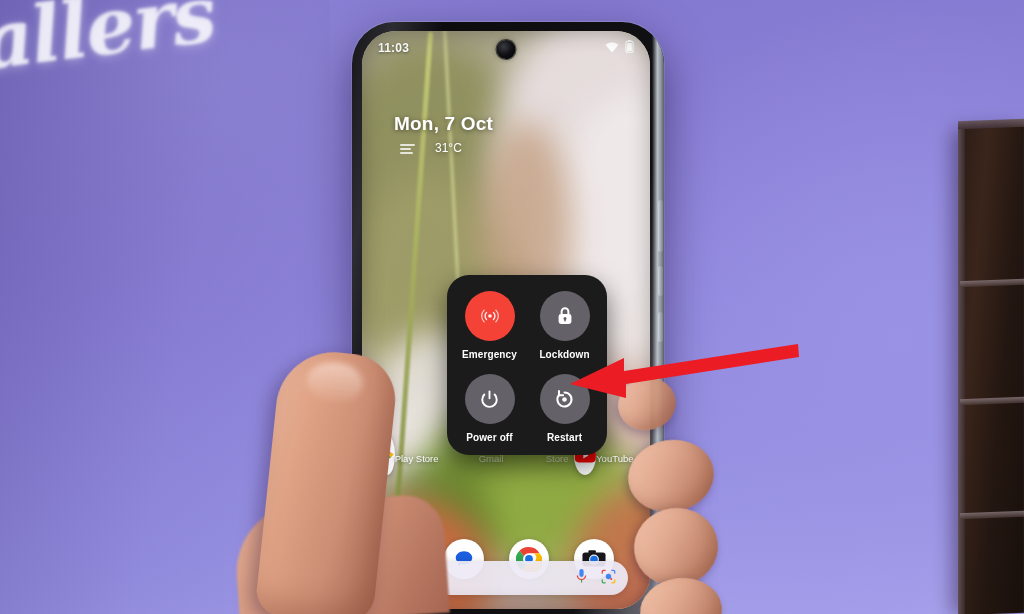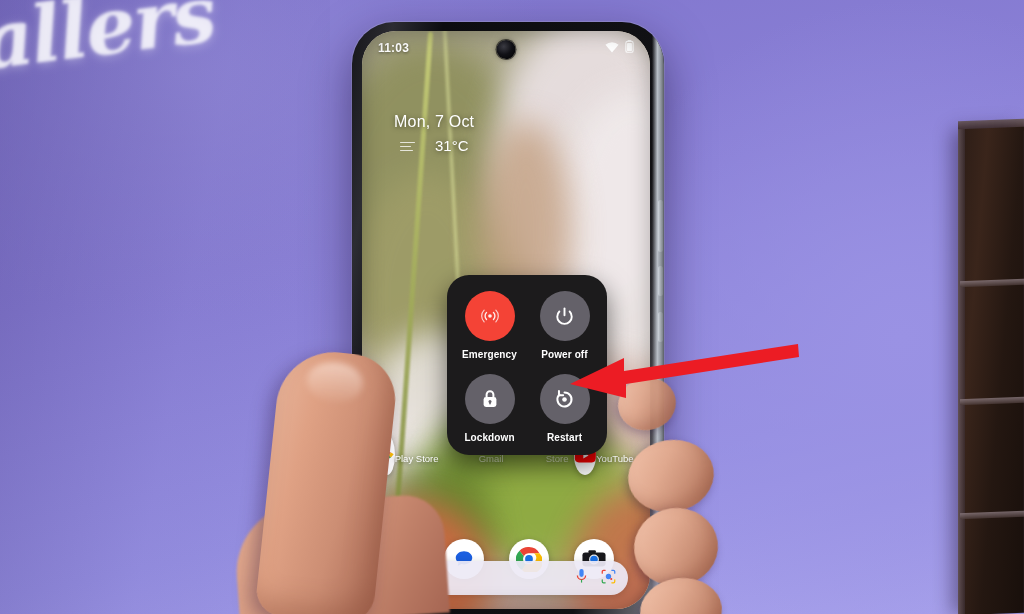--- a/index.html
+++ b/index.html
@@ -129,25 +129,25 @@
     position:absolute; left:50%; top:9px; transform:translateX(-50%);
     width:19px; height:19px; border-radius:50%;
     background:radial-gradient(circle at 38% 34%, #3c3c44 0%, #111116 48%, #000 100%);
     box-shadow:0 0 0 1px rgba(0,0,0,.55), 0 0 5px rgba(0,0,0,.5);
     z-index:7;
   }
 
   
   .clock-widget { position:absolute; left:32px; top:82px; z-index:5; color:#fff; }
   .cw-date {
-    font-size:16px; font-weight:400; letter-spacing:.2px;
+    font-size:19px; font-weight:700; letter-spacing:.2px;
     text-shadow:0 1px 5px rgba(0,0,0,.5);
   }
   .cw-temp-row { display:flex; align-items:center; gap:7px; margin-top:6px; margin-left:6px; }
-  .cw-temp { font-size:15px; font-weight:500; text-shadow:0 1px 5px rgba(0,0,0,.5); margin-left:12px; }
+  .cw-temp { font-size:12px; font-weight:500; text-shadow:0 1px 5px rgba(0,0,0,.5); margin-left:12px; }
   .cw-wicon { width:16px; height:12px; position:relative; opacity:.9; }
   .cw-wicon i {
     position:absolute; left:0; height:1.6px; background:rgba(255,255,255,.85); border-radius:2px;
   }
   .cw-wicon i:nth-child(1){ top:2px; width:15px; }
   .cw-wicon i:nth-child(2){ top:6px; width:11px; }
   .cw-wicon i:nth-child(3){ top:10px; width:13px; }
 
   
   .power-menu {
@@ -434,38 +434,38 @@
                 <circle cx="12" cy="12" r="2" fill="#fff" opacity=".92"></circle>
                 <path d="M8.2 8.2a5.4 5.4 0 0 0 0 7.6M15.8 8.2a5.4 5.4 0 0 1 0 7.6" stroke="#fff" stroke-width="1.5" fill="none" opacity=".9" stroke-linecap="round"></path>
                 <path d="M5.6 5.6a9 9 0 0 0 0 12.8M18.4 5.6a9 9 0 0 1 0 12.8" stroke="#fff" stroke-width="1.3" fill="none" opacity=".75" stroke-linecap="round"></path>
               </svg>
             </div>
             <div class="pm-label">Emergency</div>
           </div>
 
           <div class="pm-item">
             <div class="pm-circle">
-              <svg width="21" height="21" viewBox="0 0 22 22">
-                <path d="M5.6 5.8a7.6 7.6 0 1 0 10.8 0" stroke="#fff" stroke-width="2" fill="none" stroke-linecap="round"></path>
-                <rect x="10" y="1.6" width="2" height="9.2" rx="1" fill="#fff"></rect>
-              </svg>
-            </div>
-            <div class="pm-label">Power off</div>
-          </div>
-
-          <div class="pm-item">
-            <div class="pm-circle">
               <svg width="20" height="22" viewBox="0 0 20 22">
                 <rect x="3.6" y="9" width="12.8" height="10" rx="2.4" fill="#fff"></rect>
                 <path d="M6.6 9V6.6a3.4 3.4 0 0 1 6.8 0V9" stroke="#fff" stroke-width="2" fill="none"></path>
                 <circle cx="10" cy="13.4" r="1.5" fill="#646169"></circle>
                 <rect x="9.2" y="13.6" width="1.6" height="3" rx=".8" fill="#646169"></rect>
               </svg>
             </div>
             <div class="pm-label">Lockdown</div>
+          </div>
+
+          <div class="pm-item">
+            <div class="pm-circle">
+              <svg width="21" height="21" viewBox="0 0 22 22">
+                <path d="M5.6 5.8a7.6 7.6 0 1 0 10.8 0" stroke="#fff" stroke-width="2" fill="none" stroke-linecap="round"></path>
+                <rect x="10" y="1.6" width="2" height="9.2" rx="1" fill="#fff"></rect>
+              </svg>
+            </div>
+            <div class="pm-label">Power off</div>
           </div>
 
           <div class="pm-item">
             <div class="pm-circle">
               <svg width="21" height="21" viewBox="0 0 22 22">
                 <path d="M11 3.6a7.4 7.4 0 1 1-5.3 2.2" stroke="#fff" stroke-width="2.1" fill="none" stroke-linecap="round"></path>
                 <path d="M5.2 2.2v4.4h4.4" stroke="#fff" stroke-width="2.1" fill="none" stroke-linecap="round" stroke-linejoin="round"></path>
                 <circle cx="11" cy="11" r="2.4" fill="#fff"></circle>
               </svg>
             </div>

